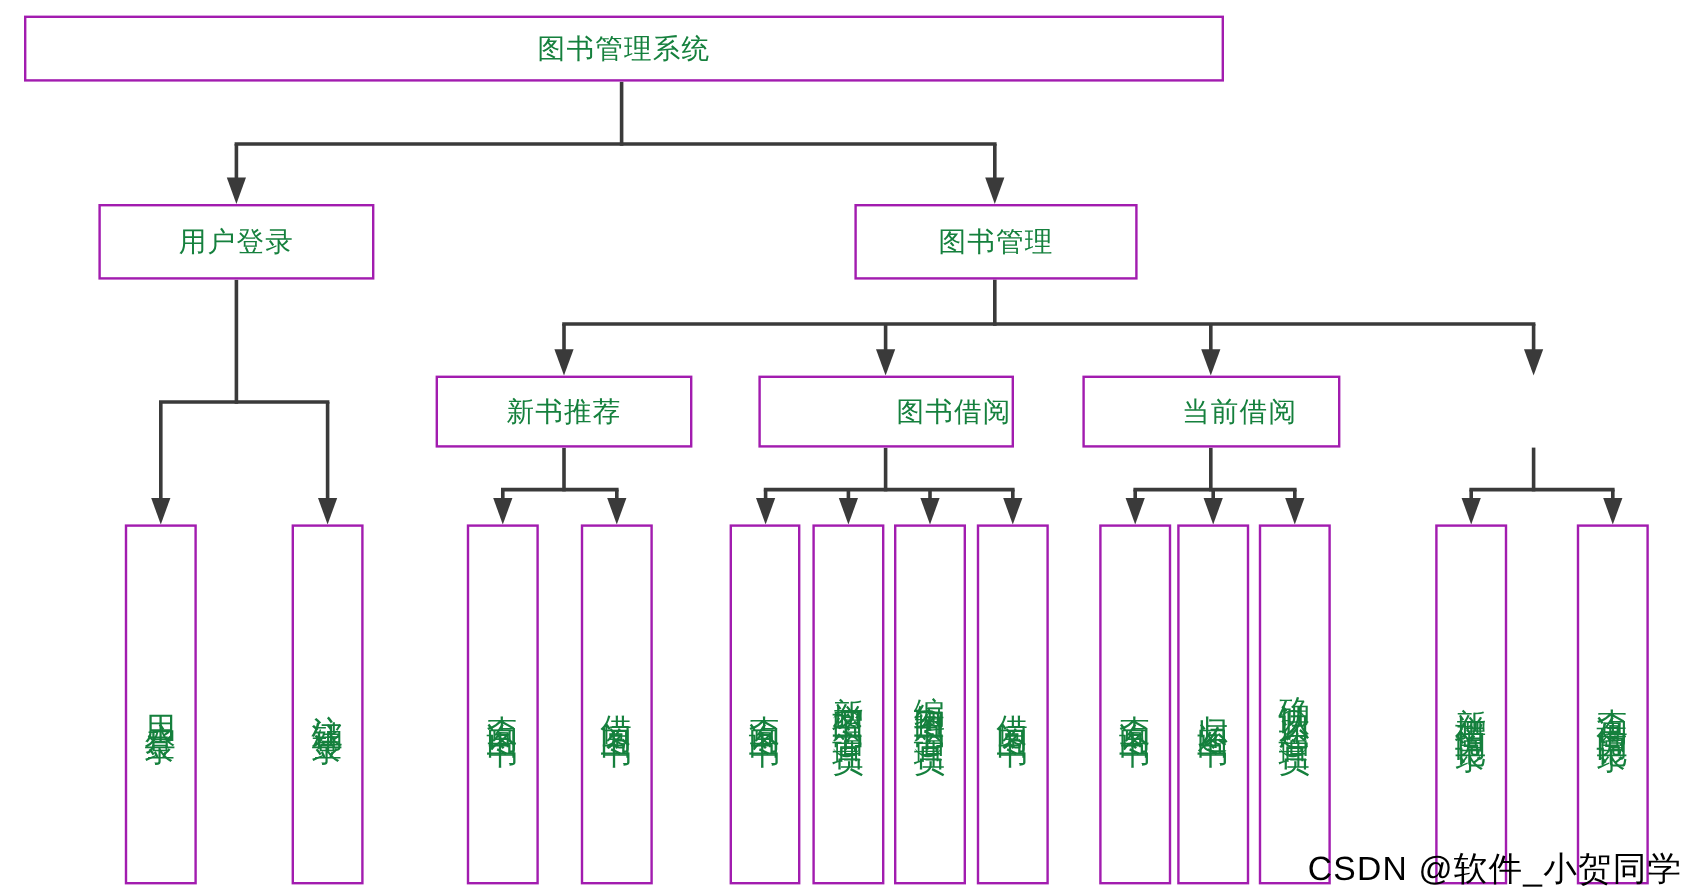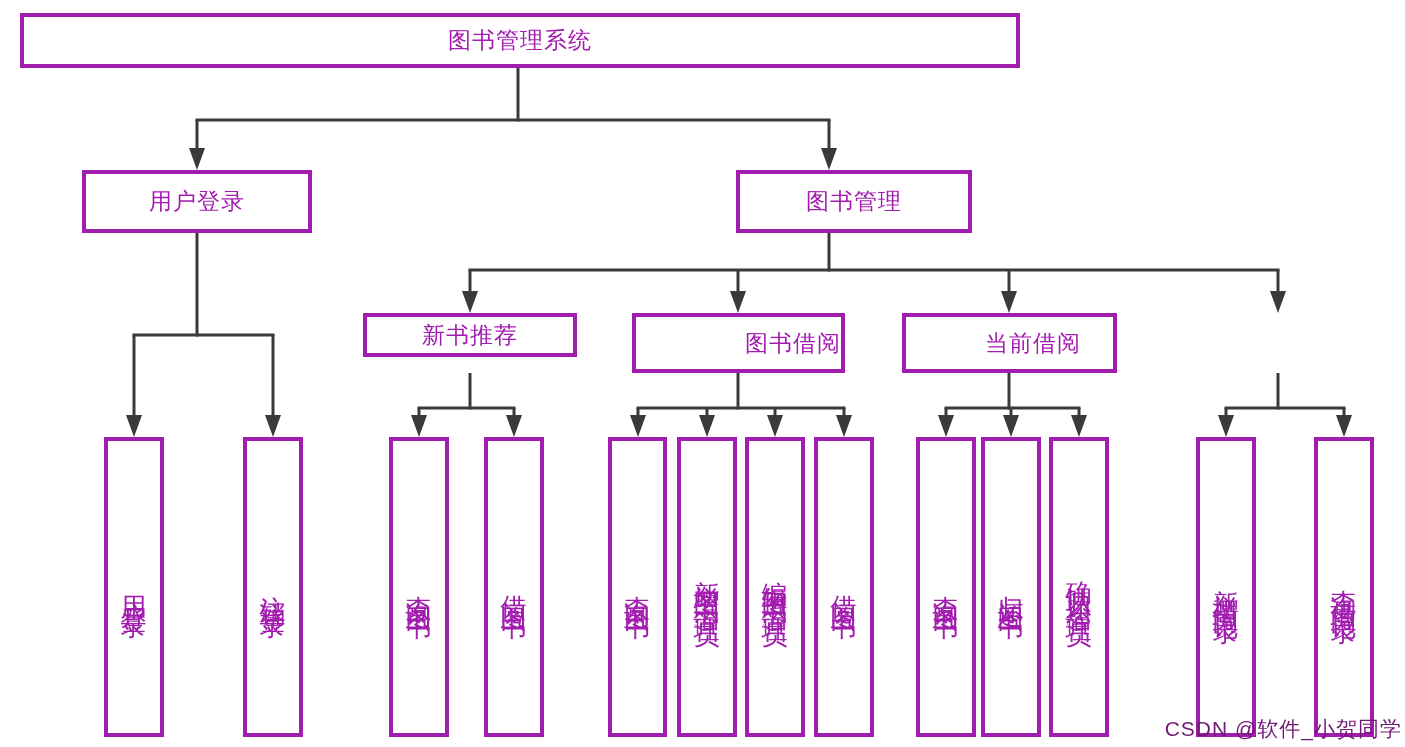--- a/index.html
+++ b/index.html
@@ -7,43 +7,43 @@
     position:relative;
     width:1405px;height:747px;
     background:#ffffff;
     font-family:"Liberation Sans","DejaVu Sans",sans-serif;
     overflow:hidden;
   }
   #wires{position:absolute;left:0;top:0;width:1405px;height:747px;}
   .node{
     position:absolute;
     box-sizing:border-box;
-    border:4px solid #a21caf;
+    border:2px solid #a21caf;
     background:#ffffff;
     display:flex;
     align-items:center;
     justify-content:center;
-    color:#a21caf;
+    color:#15803d;
     font-size:23px;
     letter-spacing:1px;
   }
   .vnode{
     writing-mode:vertical-rl;
     text-orientation:mixed;
     font-size:26px;
     letter-spacing:6px;
     line-height:1;
   }
   .vnode span{display:block;}
   #watermark{
     position:absolute;
     right:3px;
     bottom:4px;
-    font-size:21px;
-    color:#701a75;
+    font-size:28px;
+    color:#000000;
     letter-spacing:1px;
     white-space:nowrap;
   }
 </style>
 </head>
 <body>
 
 <div id="stage">
 
   <svg id="wires" viewBox="0 0 1405 747" xmlns="http://www.w3.org/2000/svg">
@@ -115,25 +115,25 @@
     </g>
   </svg>
 
   <div class="node" style="left:20px;top:13px;width:1000px;height:55px;">
     <span>图书管理系统</span>
   </div>
 
   <div class="node" style="left:82px;top:170px;width:230px;height:63px;">
     <span>用户登录</span>
   </div>
-  <div class="node" style="left:736px;top:170px;width:236px;height:63px;">
+  <div class="node" style="left:712px;top:170px;width:236px;height:63px;">
     <span>图书管理</span>
   </div>
 
-  <div class="node" style="left:363px;top:313px;width:214px;height:44px;">
+  <div class="node" style="left:363px;top:313px;width:214px;height:60px;">
     <span>新书推荐</span>
   </div>
   <div class="node" style="left:632px;top:313px;width:213px;height:60px;justify-content:flex-end;">
     <span>图书借阅</span>
   </div>
   <div class="node" style="left:902px;top:313px;width:215px;height:60px;padding-left:47px;">
     <span>当前借阅</span>
   </div>
 
   <div class="node vnode" style="left:104px;top:437px;width:60px;height:300px;">

